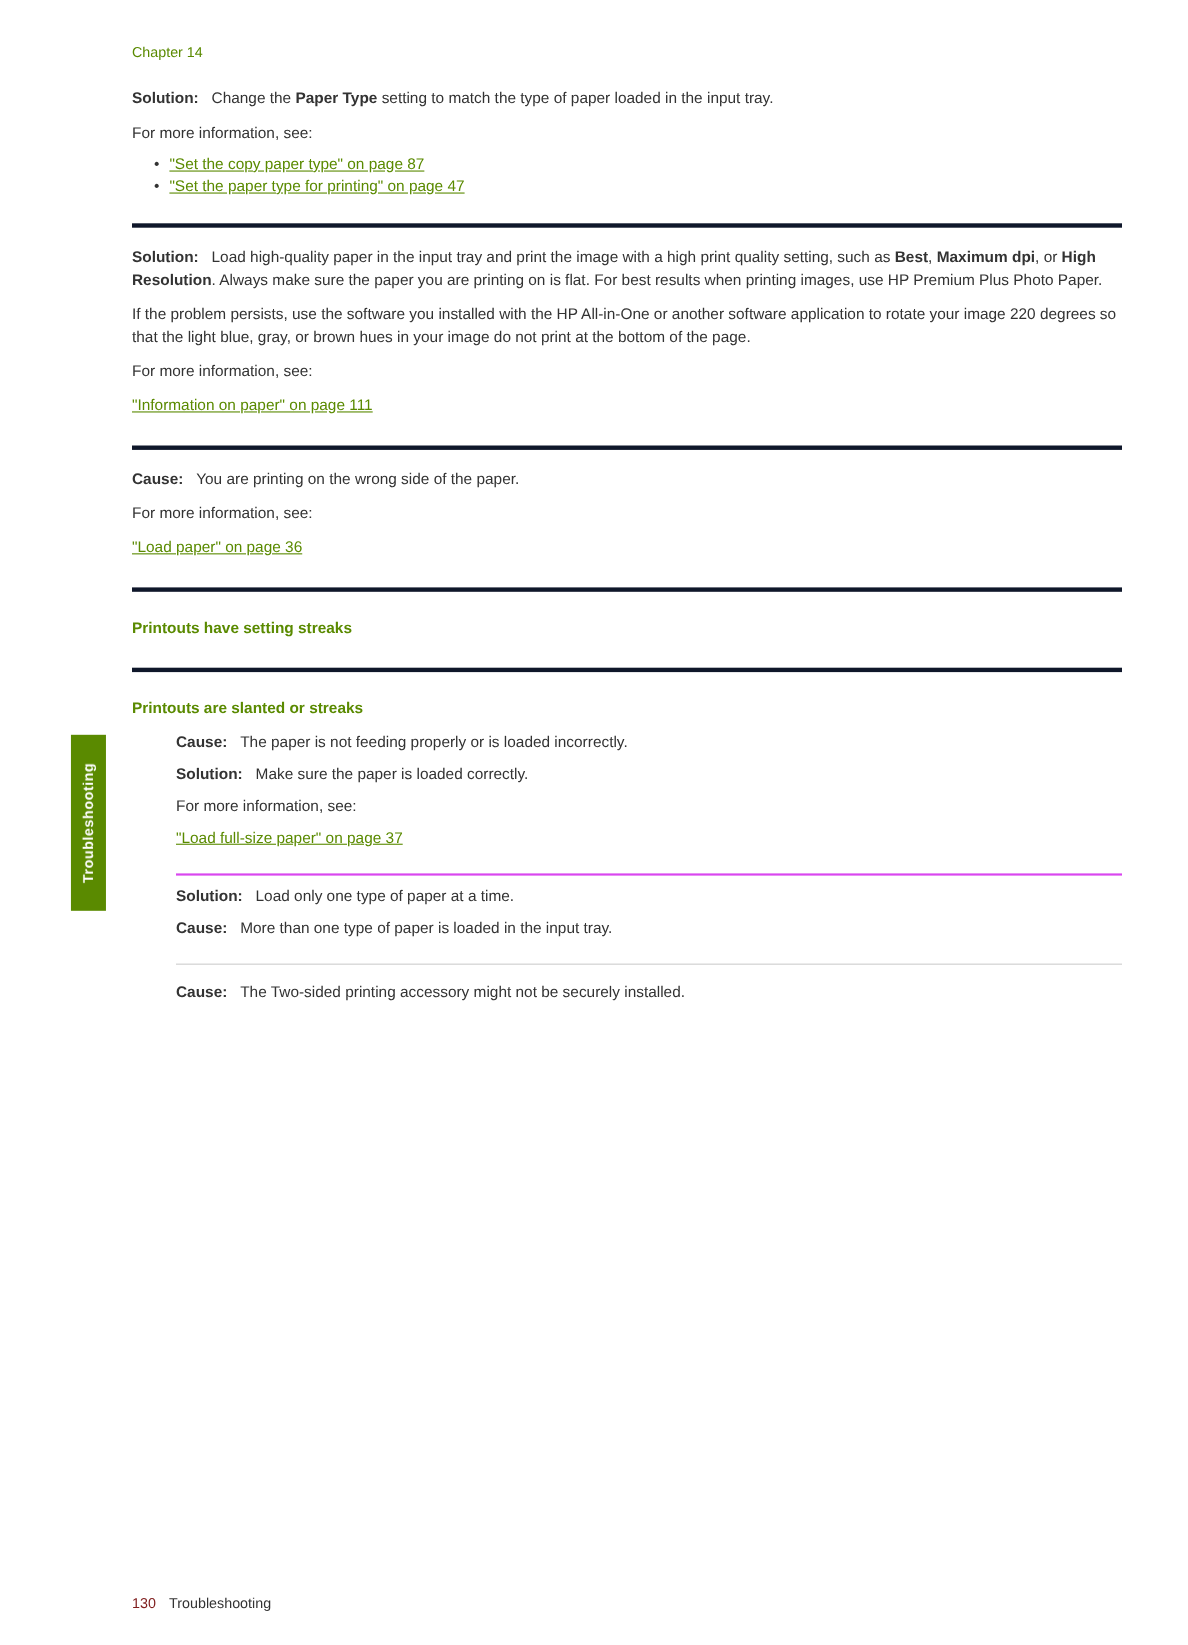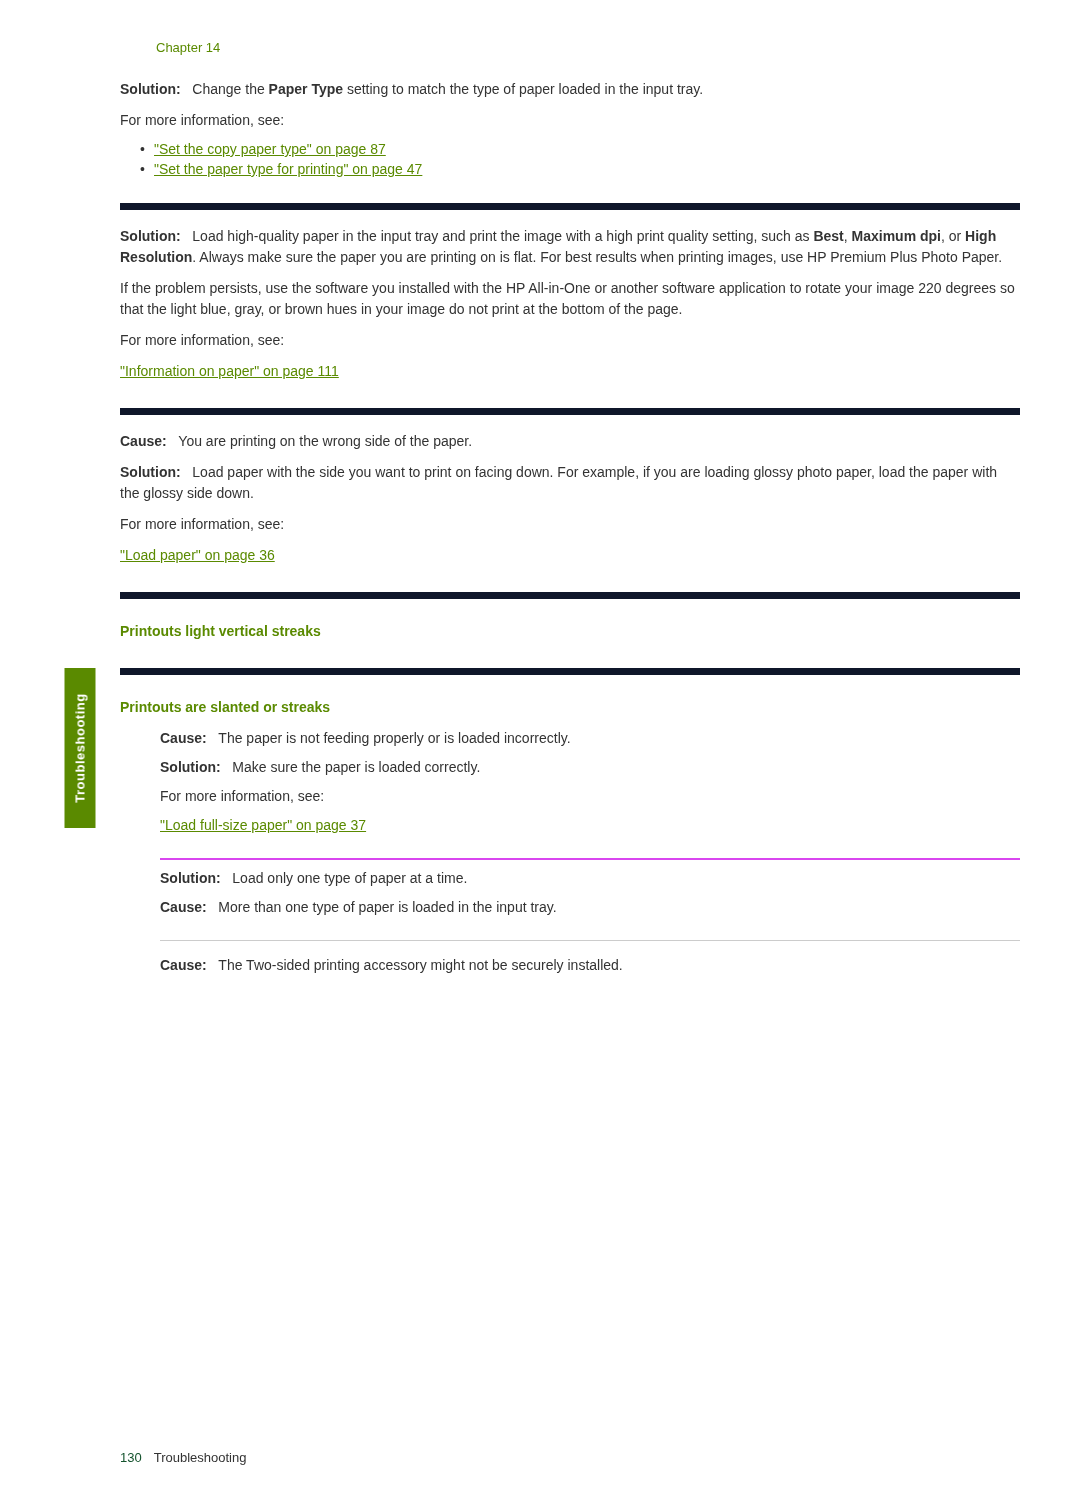--- a/index.html
+++ b/index.html
@@ -20,27 +20,26 @@
 
     .page-container {
       padding: 40px 60px 60px 120px;
       position: relative;
     }
 
     .chapter-label {
       color: #5a8a00;
       font-size: 13px;
       margin-bottom: 24px;
-      margin-left: 36px;
     }
 
     .section-block {
       margin-bottom: 0;
       padding: 16px 0;
-      border-bottom: 7px solid #0f172a;
+      border-bottom: 4px solid #0f172a;
     }
 
     .section-block:last-child {
       border-bottom: none;
     }
 
     p {
       margin-bottom: 10px;
       line-height: 1.5;
     }
@@ -113,21 +112,21 @@
       bottom: 30px;
       left: 120px;
       right: 60px;
       display: flex;
       align-items: center;
       gap: 12px;
     }
 
     .page-number {
       font-size: 13px;
-      color: #14532d;
+      color: #7f1d1d;
     }
 
     .footer-label {
       font-size: 13px;
       color: #333;
     }
 
     .top-section {
       padding-top: 0;
     }
@@ -169,32 +168,28 @@
     <p>
       <span class="green-link">"Information on paper" on page 111</span>
     </p>
   </div>
 
   <div class="section-block">
     <p>
       <span class="label-bold">Cause:</span>
       &nbsp;&nbsp;You are printing on the wrong side of the paper.
     </p>
-    <p>
-      <span class="label-bold">Solution:</span>
-      &nbsp;&nbsp;Load paper with the side you want to print on facing down. For example, if you are loading glossy photo paper, load the paper with the glossy side down.
-    </p>
     <p>For more information, see:</p>
     <p>
       <span class="green-link">"Load paper" on page 36</span>
     </p>
   </div>
 
   <div class="section-block" style="padding-top:22px;">
-    <p class="section-heading">Printouts light vertical streaks</p>
+    <p class="section-heading">Printouts have setting streaks</p>
   </div>
 
   <div class="section-block" style="padding-top:22px;">
     <p class="section-heading">Printouts are slanted or streaks</p>
 
     <div class="subsection" style="padding-bottom:14px; border-bottom:2px solid #d946ef; margin-bottom:8px;">
       <p>
         <span class="label-bold">Cause:</span>
         &nbsp;&nbsp;The paper is not feeding properly or is loaded incorrectly.
       </p>

